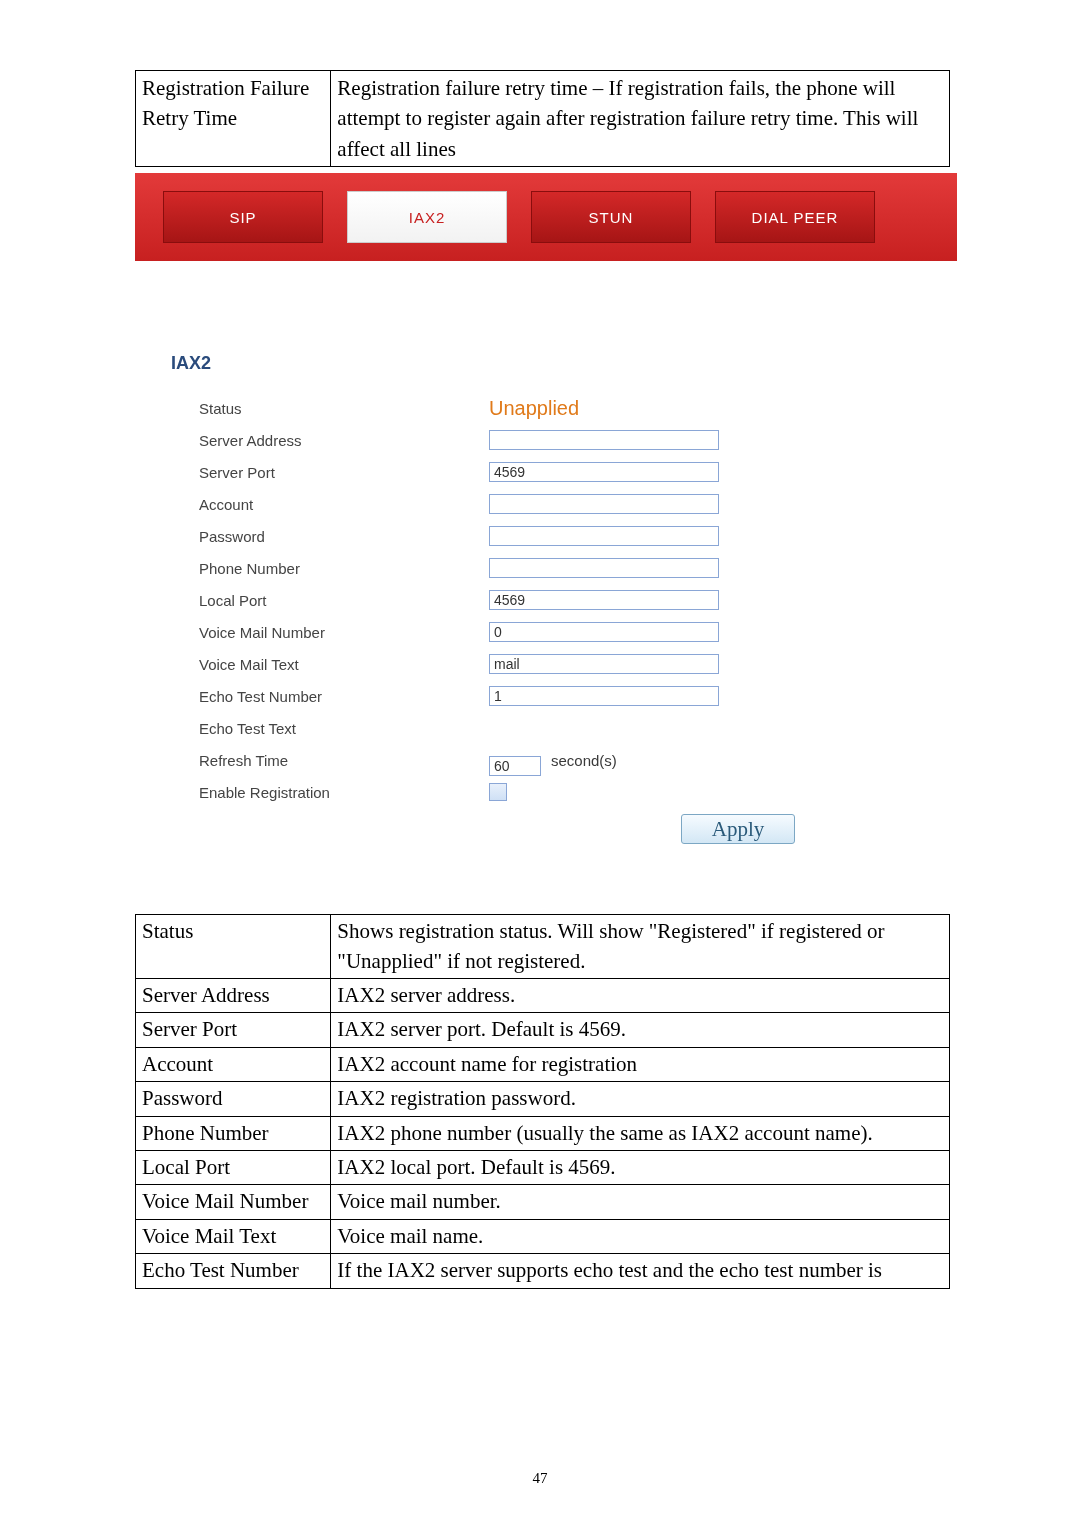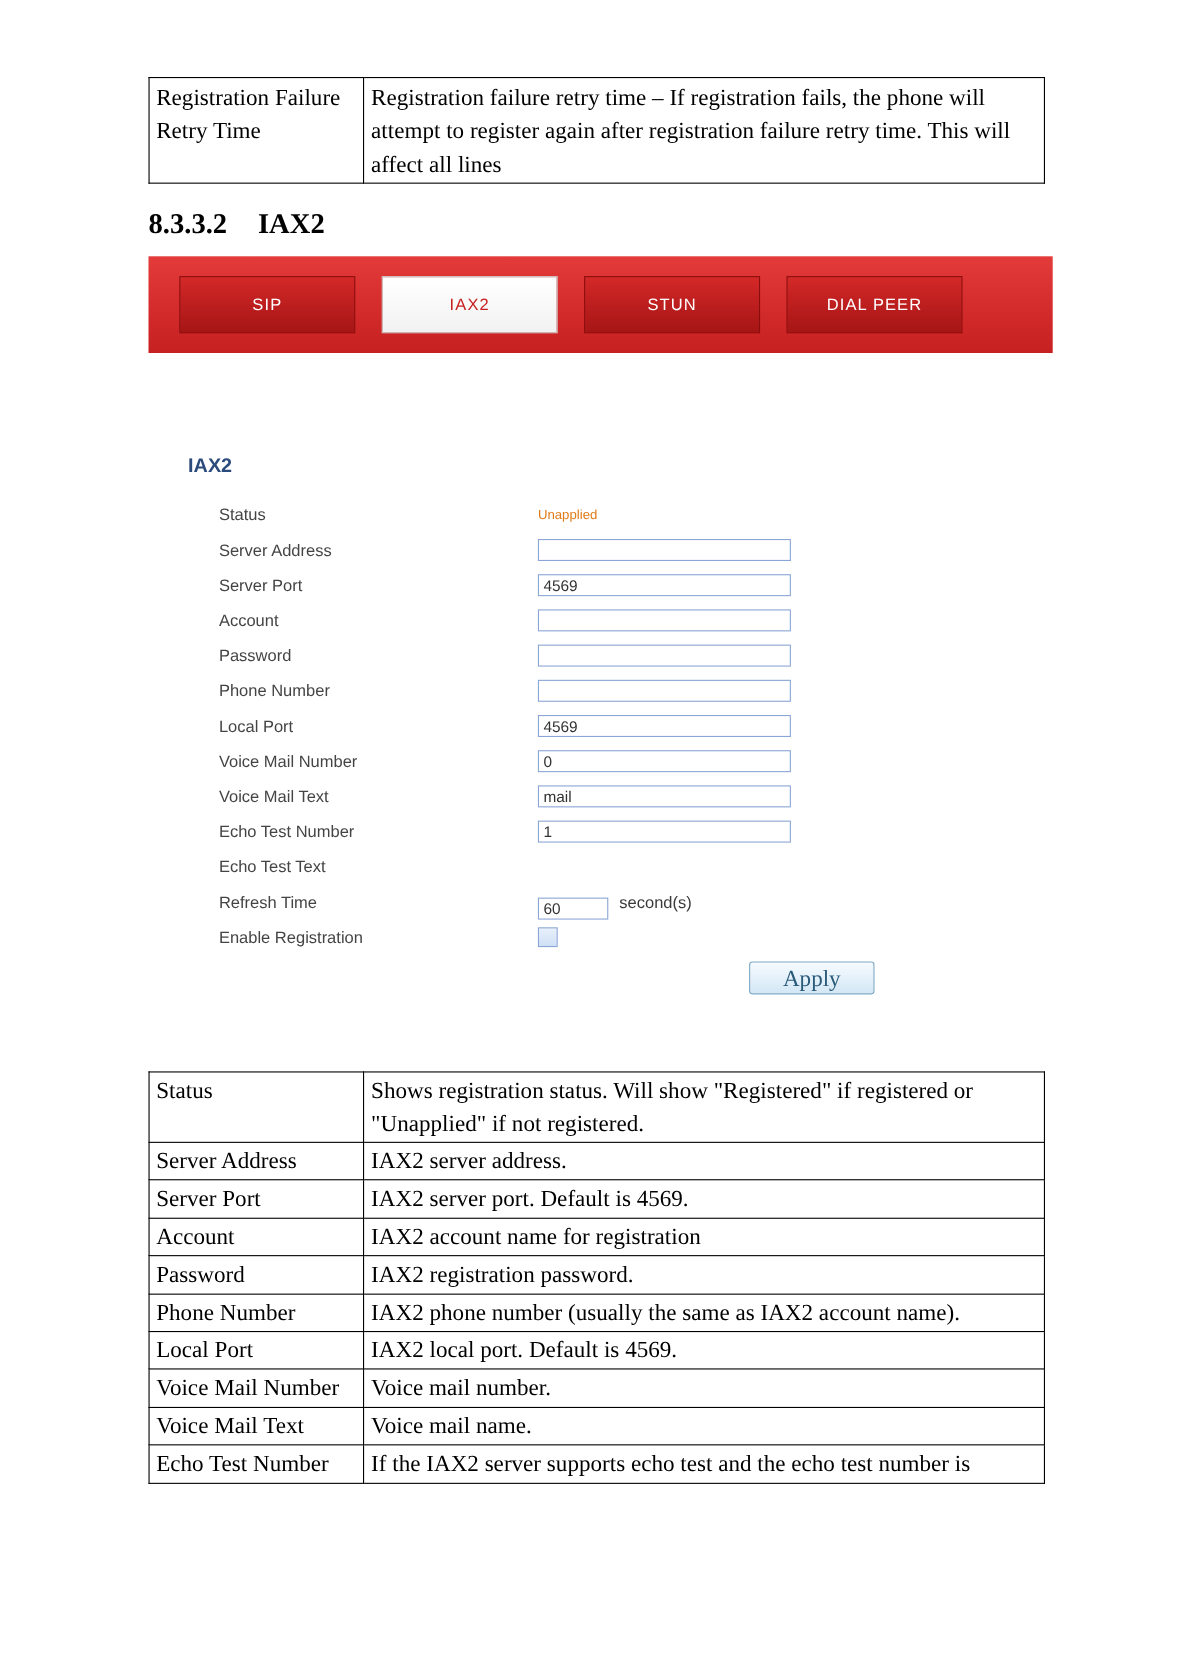--- a/index.html
+++ b/index.html
@@ -99,22 +99,22 @@
     width: 230px;
     height: 20px;
     font-size: 14px;
     font-family: Verdana, Arial, sans-serif;
     border: 1px solid #8aa6d6;
     background: #fff;
     padding: 0 4px;
     box-sizing: border-box;
     color: #333;
   }
-  .val input.short { width: 64px; margin-top: 12px; }
-  .status-text { color: #e07a1a; font-size: 12px; }
+  .val input.short { width: 52px; margin-top: 12px; }
+  .status-text { color: #e07a1a; font-size: 20px; }
   .chk {
     width: 16px; height: 16px;
     border: 1px solid #8aa6d6;
     background: linear-gradient(#e8f0fb,#cfe0f5);
     display: inline-block;
   }
   .apply-row { text-align: right; padding-right: 132px; margin-top: 6px; }
   .apply-btn {
     display: inline-flex;
     align-items: center;
@@ -163,23 +163,20 @@
 
   <table class="def">
     <tbody>
         <tr>
       <td class="left">Registration Failure Retry Time</td>
       <td class="right">Registration failure retry time – If registration fails, the phone will attempt to register again after registration failure retry time. This will affect all lines</td>
     </tr>
   </tbody>
     </table>
 
-  <div class="sec-heading">
-    <span class="num">8.3.3.2</span><span>IAX2</span>
-  </div>
 
   <div class="shot">
     <div class="tabbar">
       <div class="tab">SIP</div>
       <div class="tab active">IAX2</div>
       <div class="tab">STUN</div>
       <div class="tab">DIAL PEER</div>
     </div>
 
     <div class="shot-body">
@@ -306,13 +303,14 @@
           <td class="c1">Voice Mail Text</td>
           <td class="c2">Voice mail name.</td>
         </tr>
     <tr>
           <td class="c1">Echo Test Number</td>
           <td class="c2">If the IAX2 server supports echo test and the echo test number is</td>
         </tr>
   </tbody>
     </table>
 
+  <div class="page-number">47</div>
 </div>
 
 </body></html>

